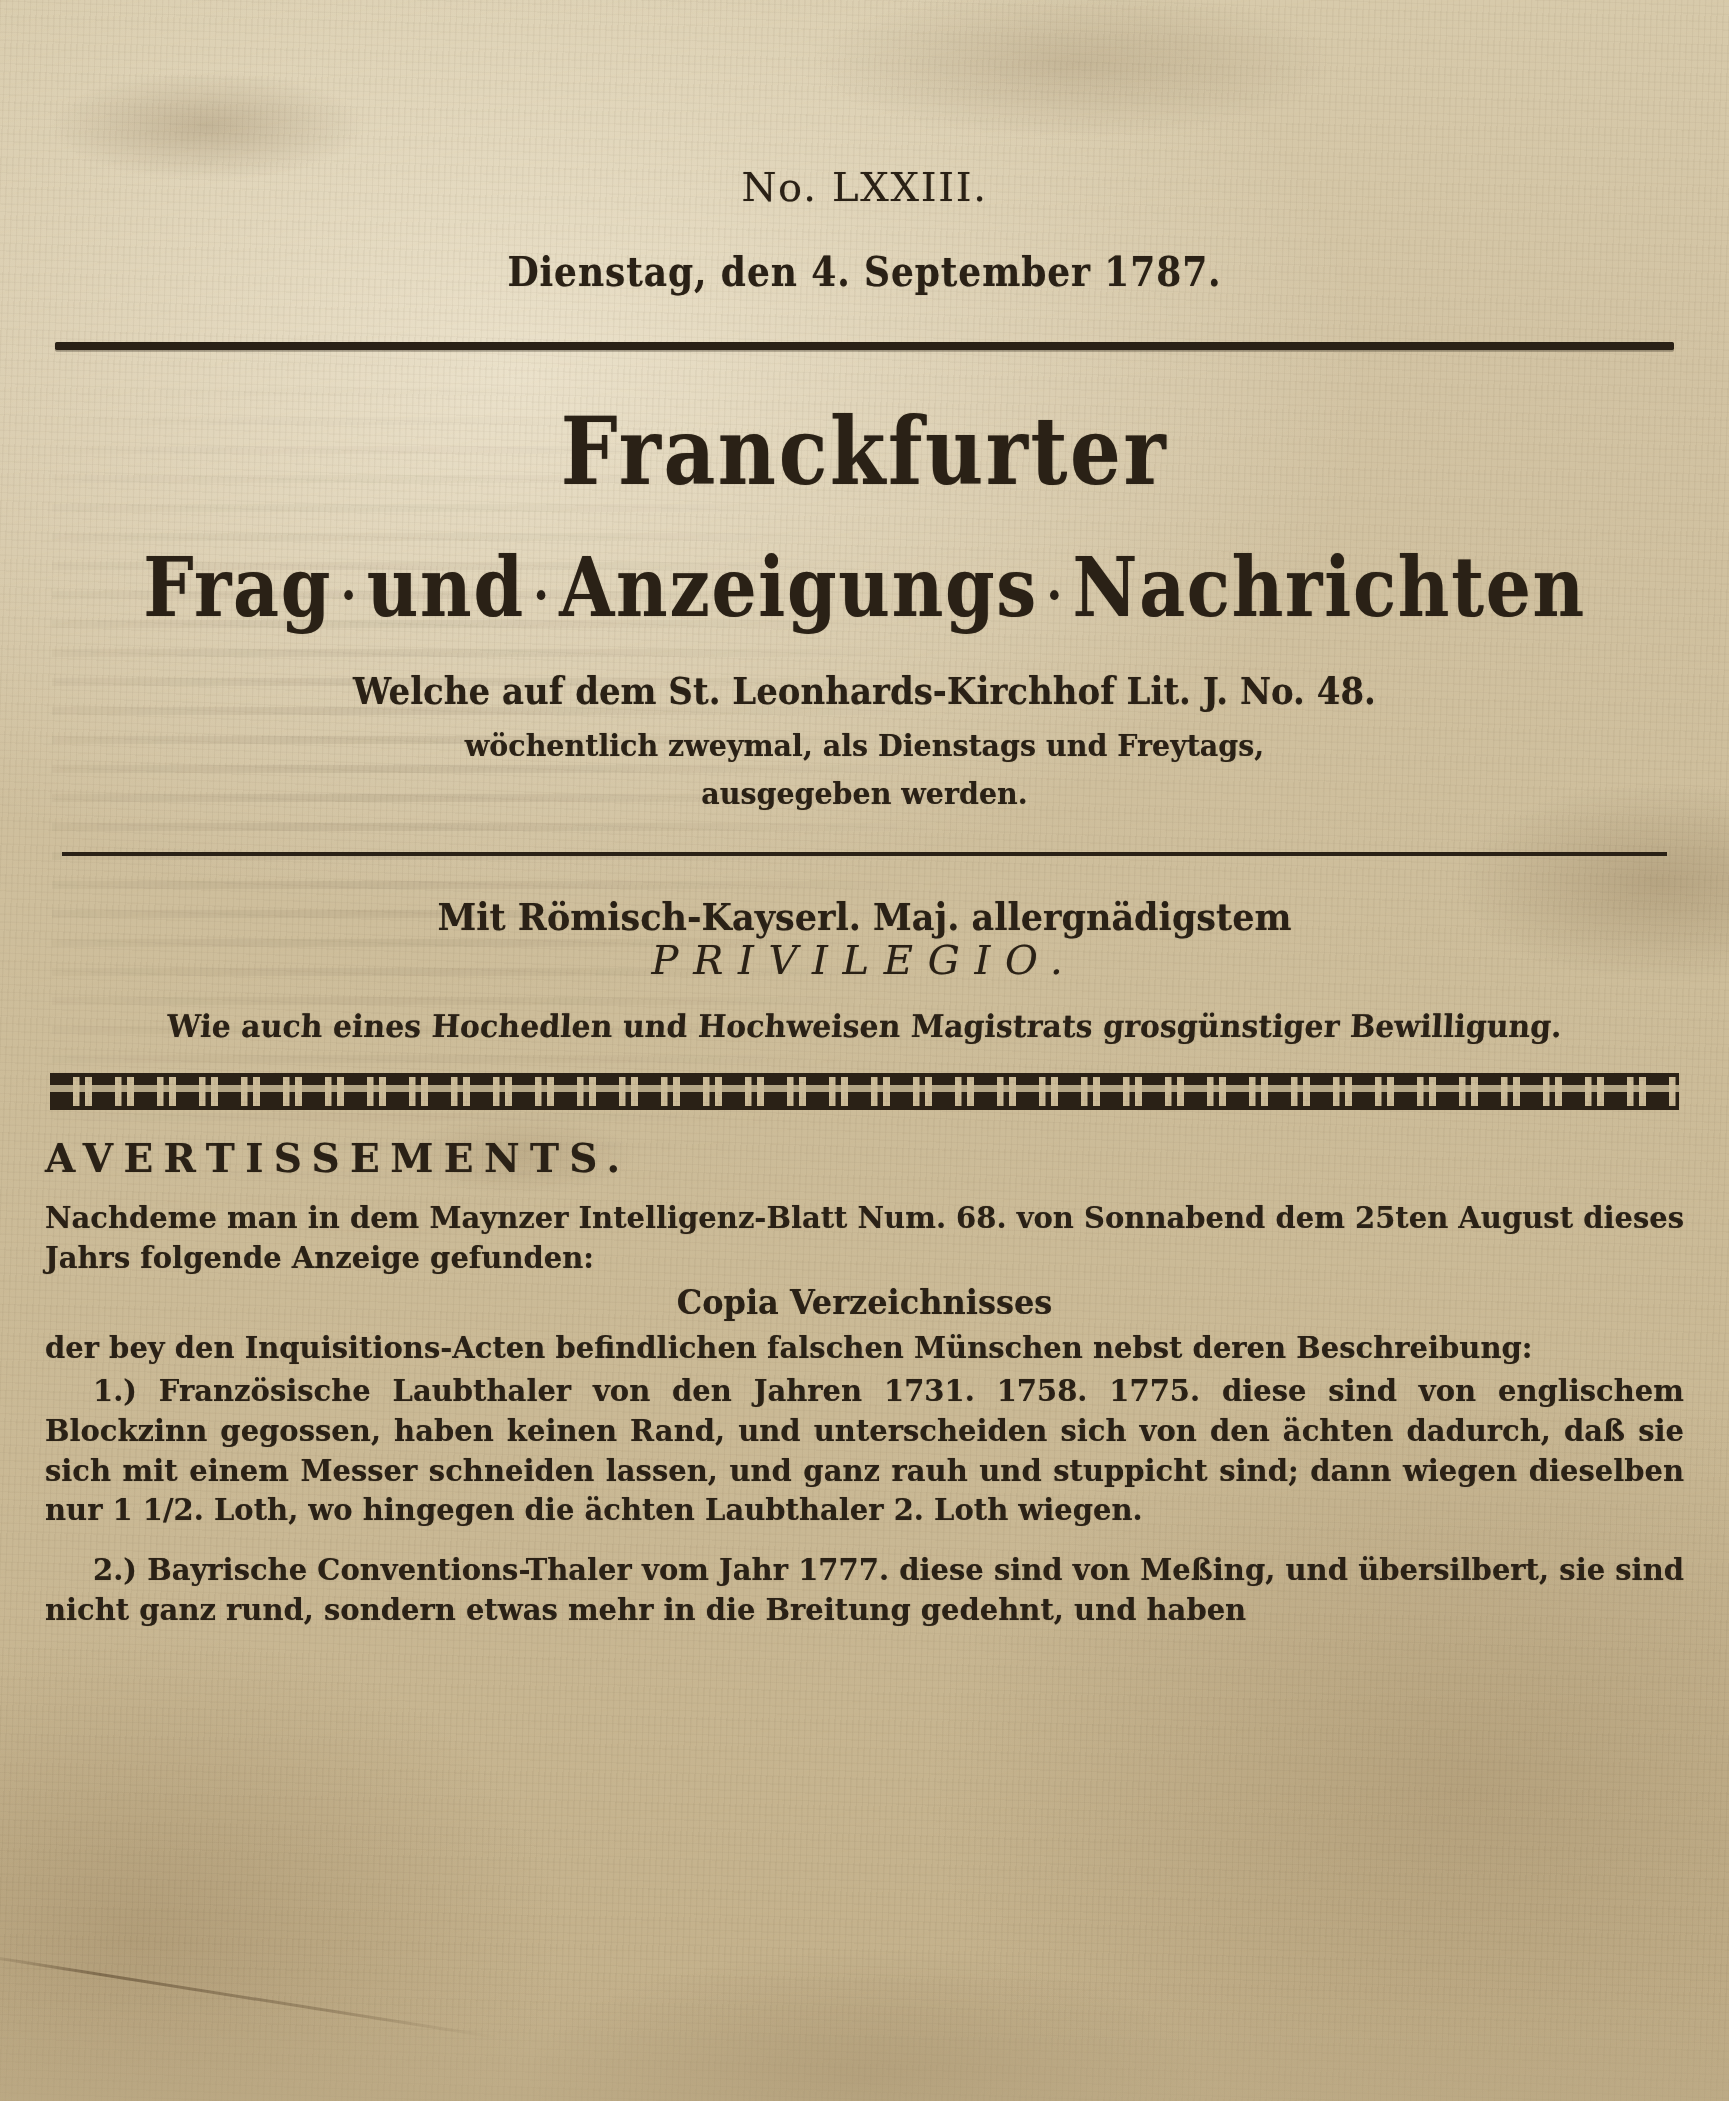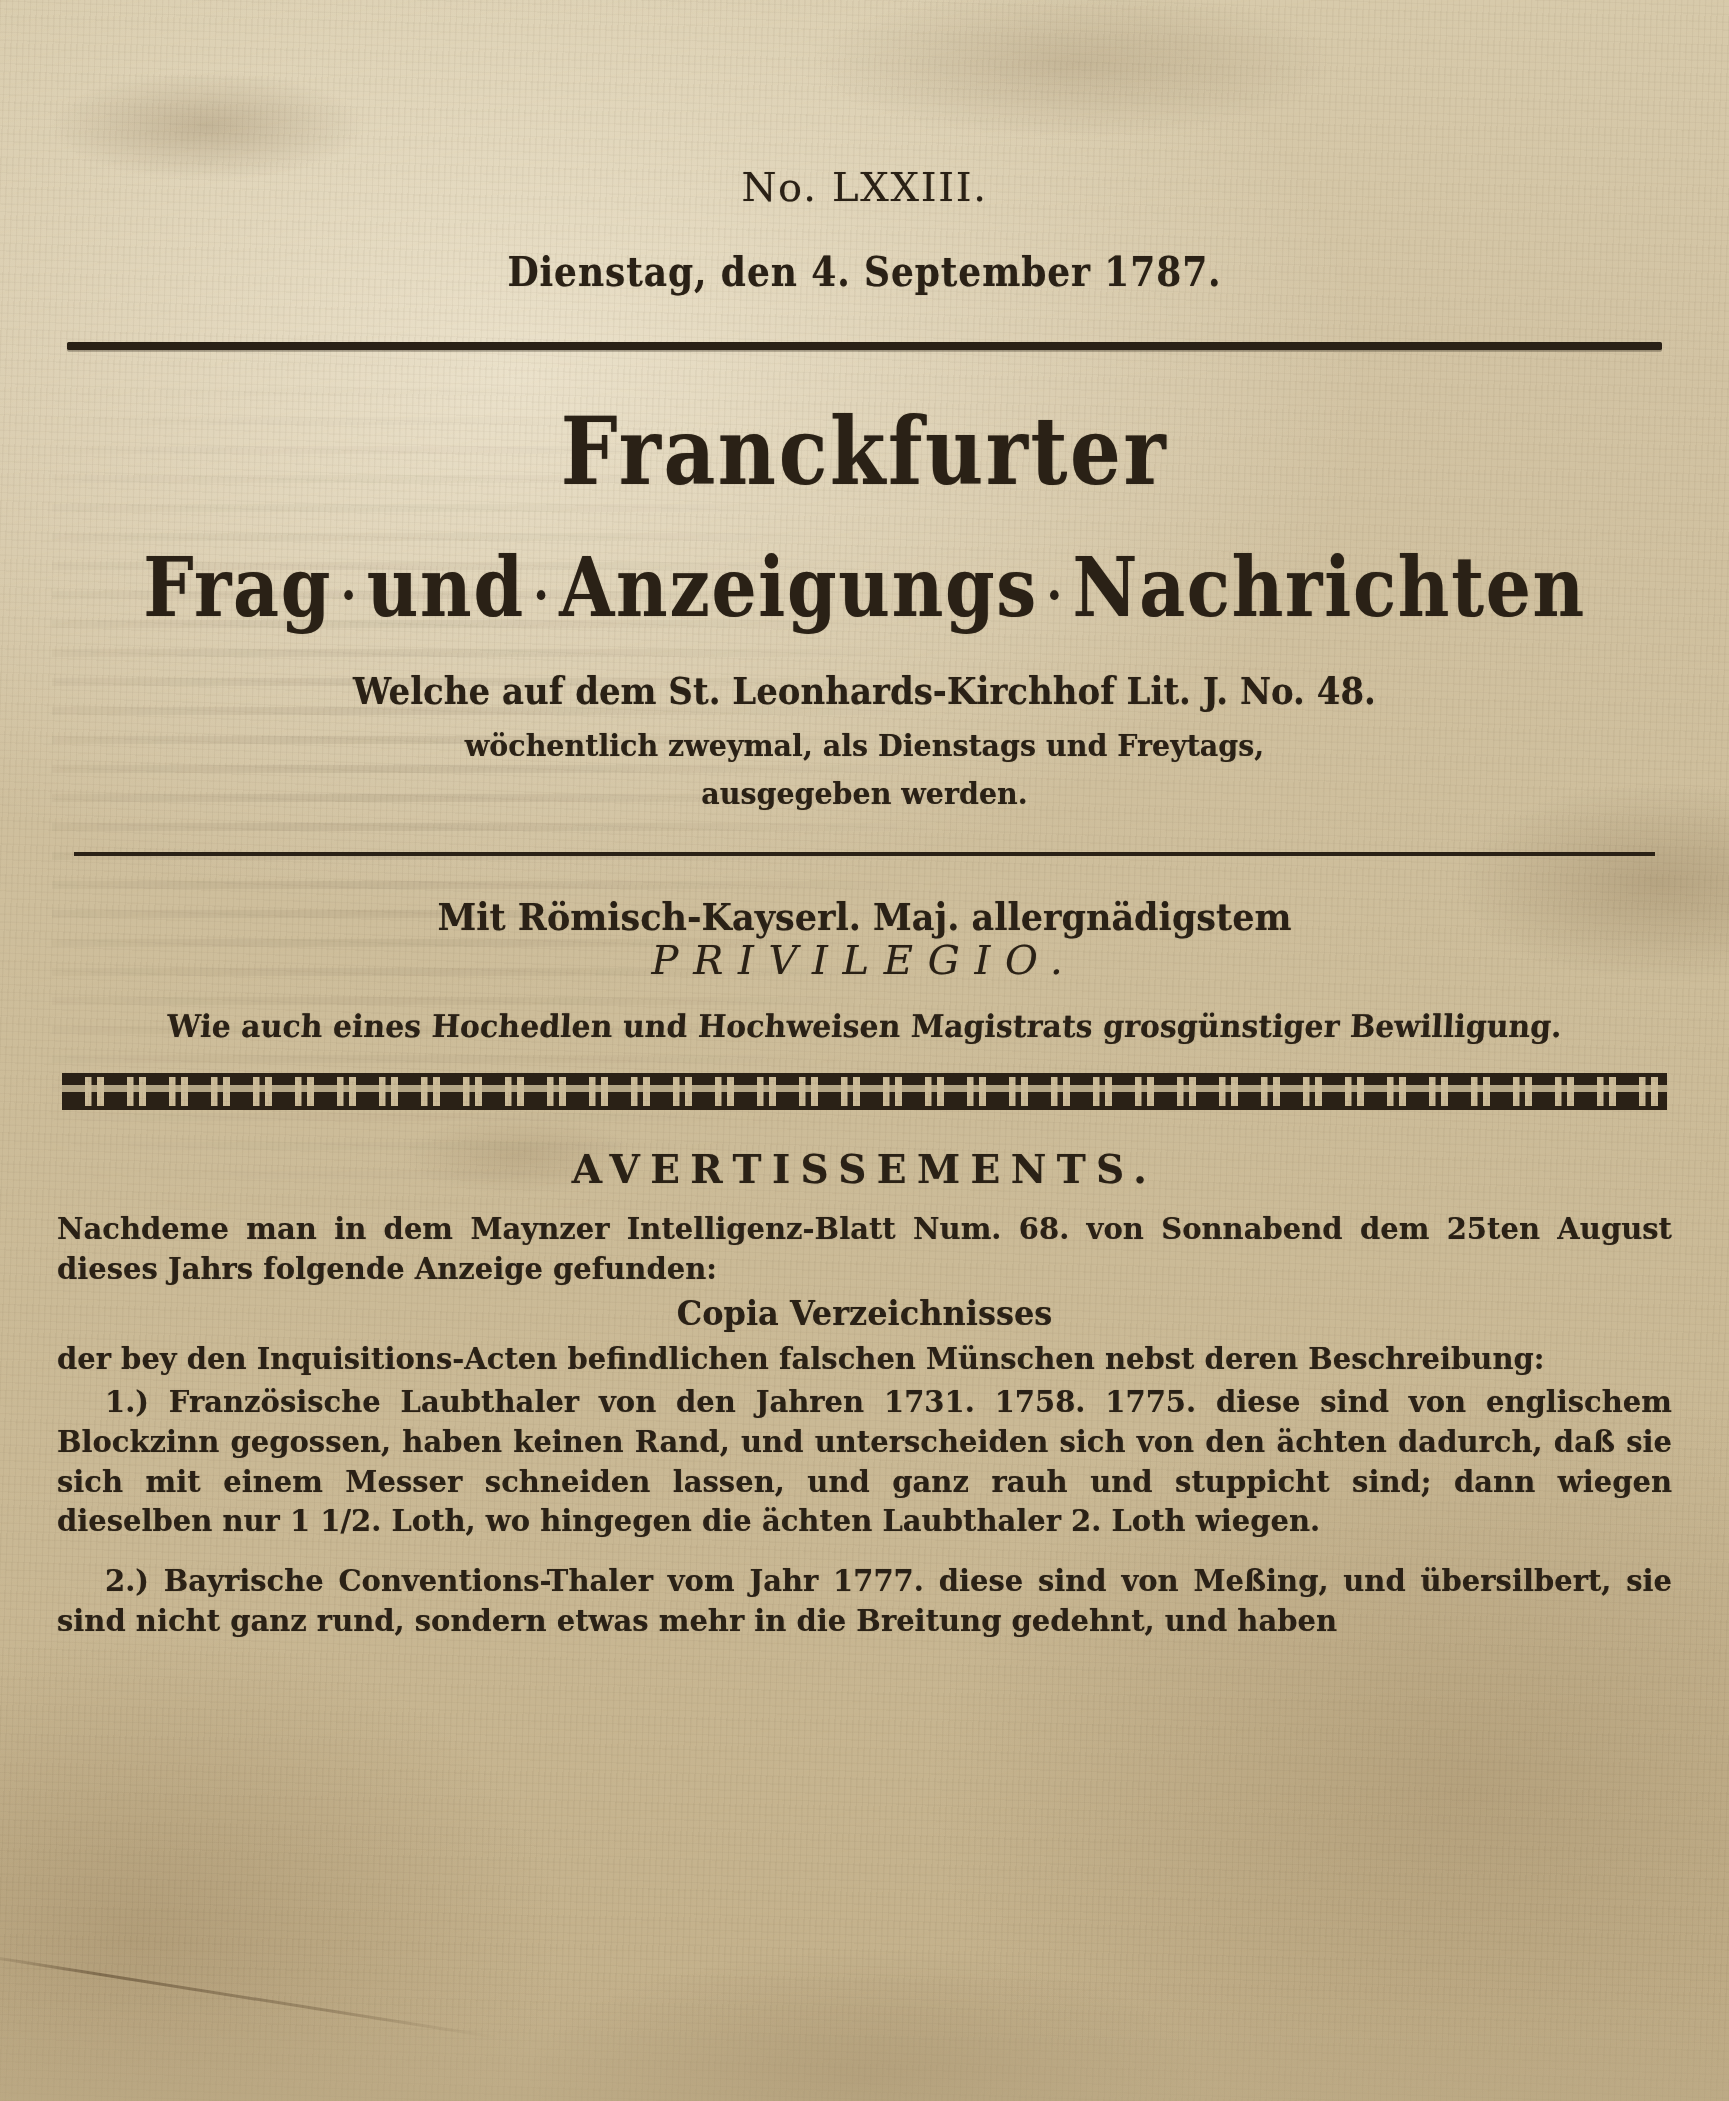--- a/index.html
+++ b/index.html
@@ -70,21 +70,21 @@
     width: 536px; height: 2.6px;
     transform: rotate(9deg);
     background: linear-gradient(90deg, rgba(90,70,45,0) 0%, rgba(90,70,45,0.45) 25%, rgba(90,70,45,0.30) 70%, rgba(90,70,45,0) 100%);
     pointer-events: none;
     mix-blend-mode: multiply;
   }
 
   .content {
     position: relative;
     z-index: 3;
-    padding: 0 57px;
+    padding: 0 45px;
     color: #241c10;
   }
 
   .ink {
     color: #2a2116;
     text-shadow: 0 0 0.9px rgba(40,30,18,0.45);
   }
 
   
   .issue-no {
@@ -204,25 +204,24 @@
     position: relative;
   }
   .ornament::after {
     content: "";
     position: absolute;
     left: 0; right: 0; top: 7.8px; height: 7px;
     background: rgba(205,189,154,0.85);
   }
 
   .avert {
-    text-align: center;
     font-family: "DejaVu Serif", serif;
     font-size: 39px;
     letter-spacing: 10.4px;
-    margin-top: 36px;
+    margin-top: 25px;
     font-weight: 600;
   }
 
   
   .body-block {
     margin-top: 28px;
     font-family: "DejaVu Serif", serif;
     font-weight: bold;
     font-size: 29px;
     line-height: 1.30;

